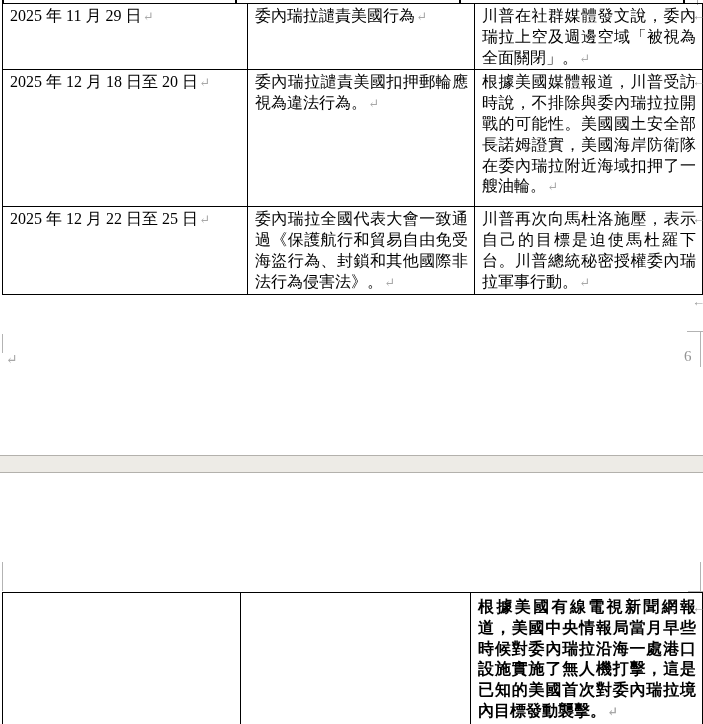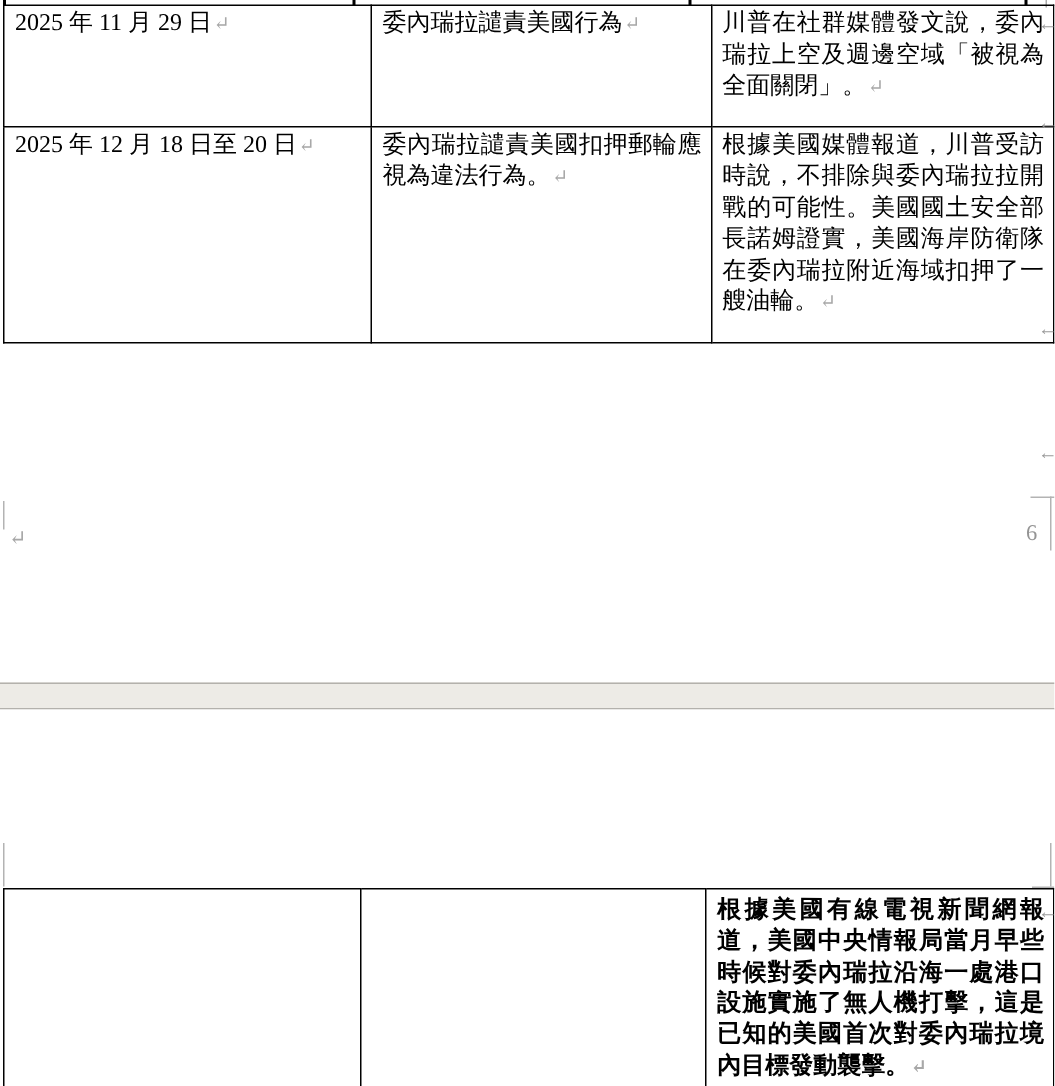--- a/index.html
+++ b/index.html
@@ -19,21 +19,21 @@
   }
   .page2{top:473px;height:251px;overflow:hidden;font-weight:bold;}
   table.doc-table{
     position:absolute;left:2px;border-collapse:collapse;table-layout:fixed;
     font-size:16px;line-height:20.8px;
   }
   table.t1{top:3px;}
   table.t2{top:119px;}
   .doc-table td{
     border:1.5px solid #000;vertical-align:top;
-    padding:2px 6px 16px 7px;word-break:break-all;text-align:justify;
+    padding:2px 6px 0 7px;word-break:break-all;text-align:justify;
   }
   .t2 td{padding-top:4px;}
   td.c1{width:233px;white-space:nowrap;text-align:left;}
   td.c2{width:224px;margin-left:31px;}
   td.c3{width:225px;margin-top:32px;}
   .mark{color:#a8a8a8;font-size:13px;padding-left:1px;}
   .row-end{
     position:absolute;left:692px;color:#9b9b9b;font-size:13px;line-height:13px;
   }
   .para-mark{position:absolute;left:6px;top:351px;color:#a8a8a8;font-size:14px;}
@@ -57,20 +57,25 @@
     <tbody>
         <tr style="height:66px;">
       <td class="c1"><span>2025 年 11 月 29 日</span><span class="mark">↵</span></td>
       <td class="c2"><span>委內瑞拉譴責美國行為</span><span class="mark">↵</span></td>
       <td class="c3"><span>川普在社群媒體發文說，委內瑞拉上空及週邊空域「被視為全面關閉」。</span><span class="mark">↵</span></td>
     </tr>
     <tr style="height:137px;">
       <td class="c1"><span>2025 年 12 月 18 日至 20 日</span><span class="mark">↵</span></td>
       <td class="c2"><span>委內瑞拉譴責美國扣押郵輪應視為違法行為。</span><span class="mark">↵</span></td>
       <td class="c3"><span>根據美國媒體報道，川普受訪時說，不排除與委內瑞拉拉開戰的可能性。美國國土安全部長諾姆證實，美國海岸防衛隊在委內瑞拉附近海域扣押了一艘油輪。</span><span class="mark">↵</span></td>
+    </tr>
+    <tr style="height:83px;">
+      <td class="c1"><span>2025 年 12 月 22 日至 25 日</span><span class="mark">↵</span></td>
+      <td class="c2"><span>委內瑞拉全國代表大會一致通過《保護航行和貿易自由免受海盜行為、封鎖和其他國際非法行為侵害法》。</span><span class="mark">↵</span></td>
+      <td class="c3"><span>川普再次向馬杜洛施壓，表示自己的目標是迫使馬杜羅下台。川普總統秘密授權委內瑞拉軍事行動。</span><span class="mark">↵</span></td>
     </tr>
   </tbody>
     </table>
 
   <span class="row-end" style="top:9px;">←</span>
   <span class="row-end" style="top:75px;">←</span>
   <span class="row-end" style="top:212px;">←</span>
   <span class="row-end" style="top:295px;">←</span>
 
   <span class="para-mark">↵</span>

